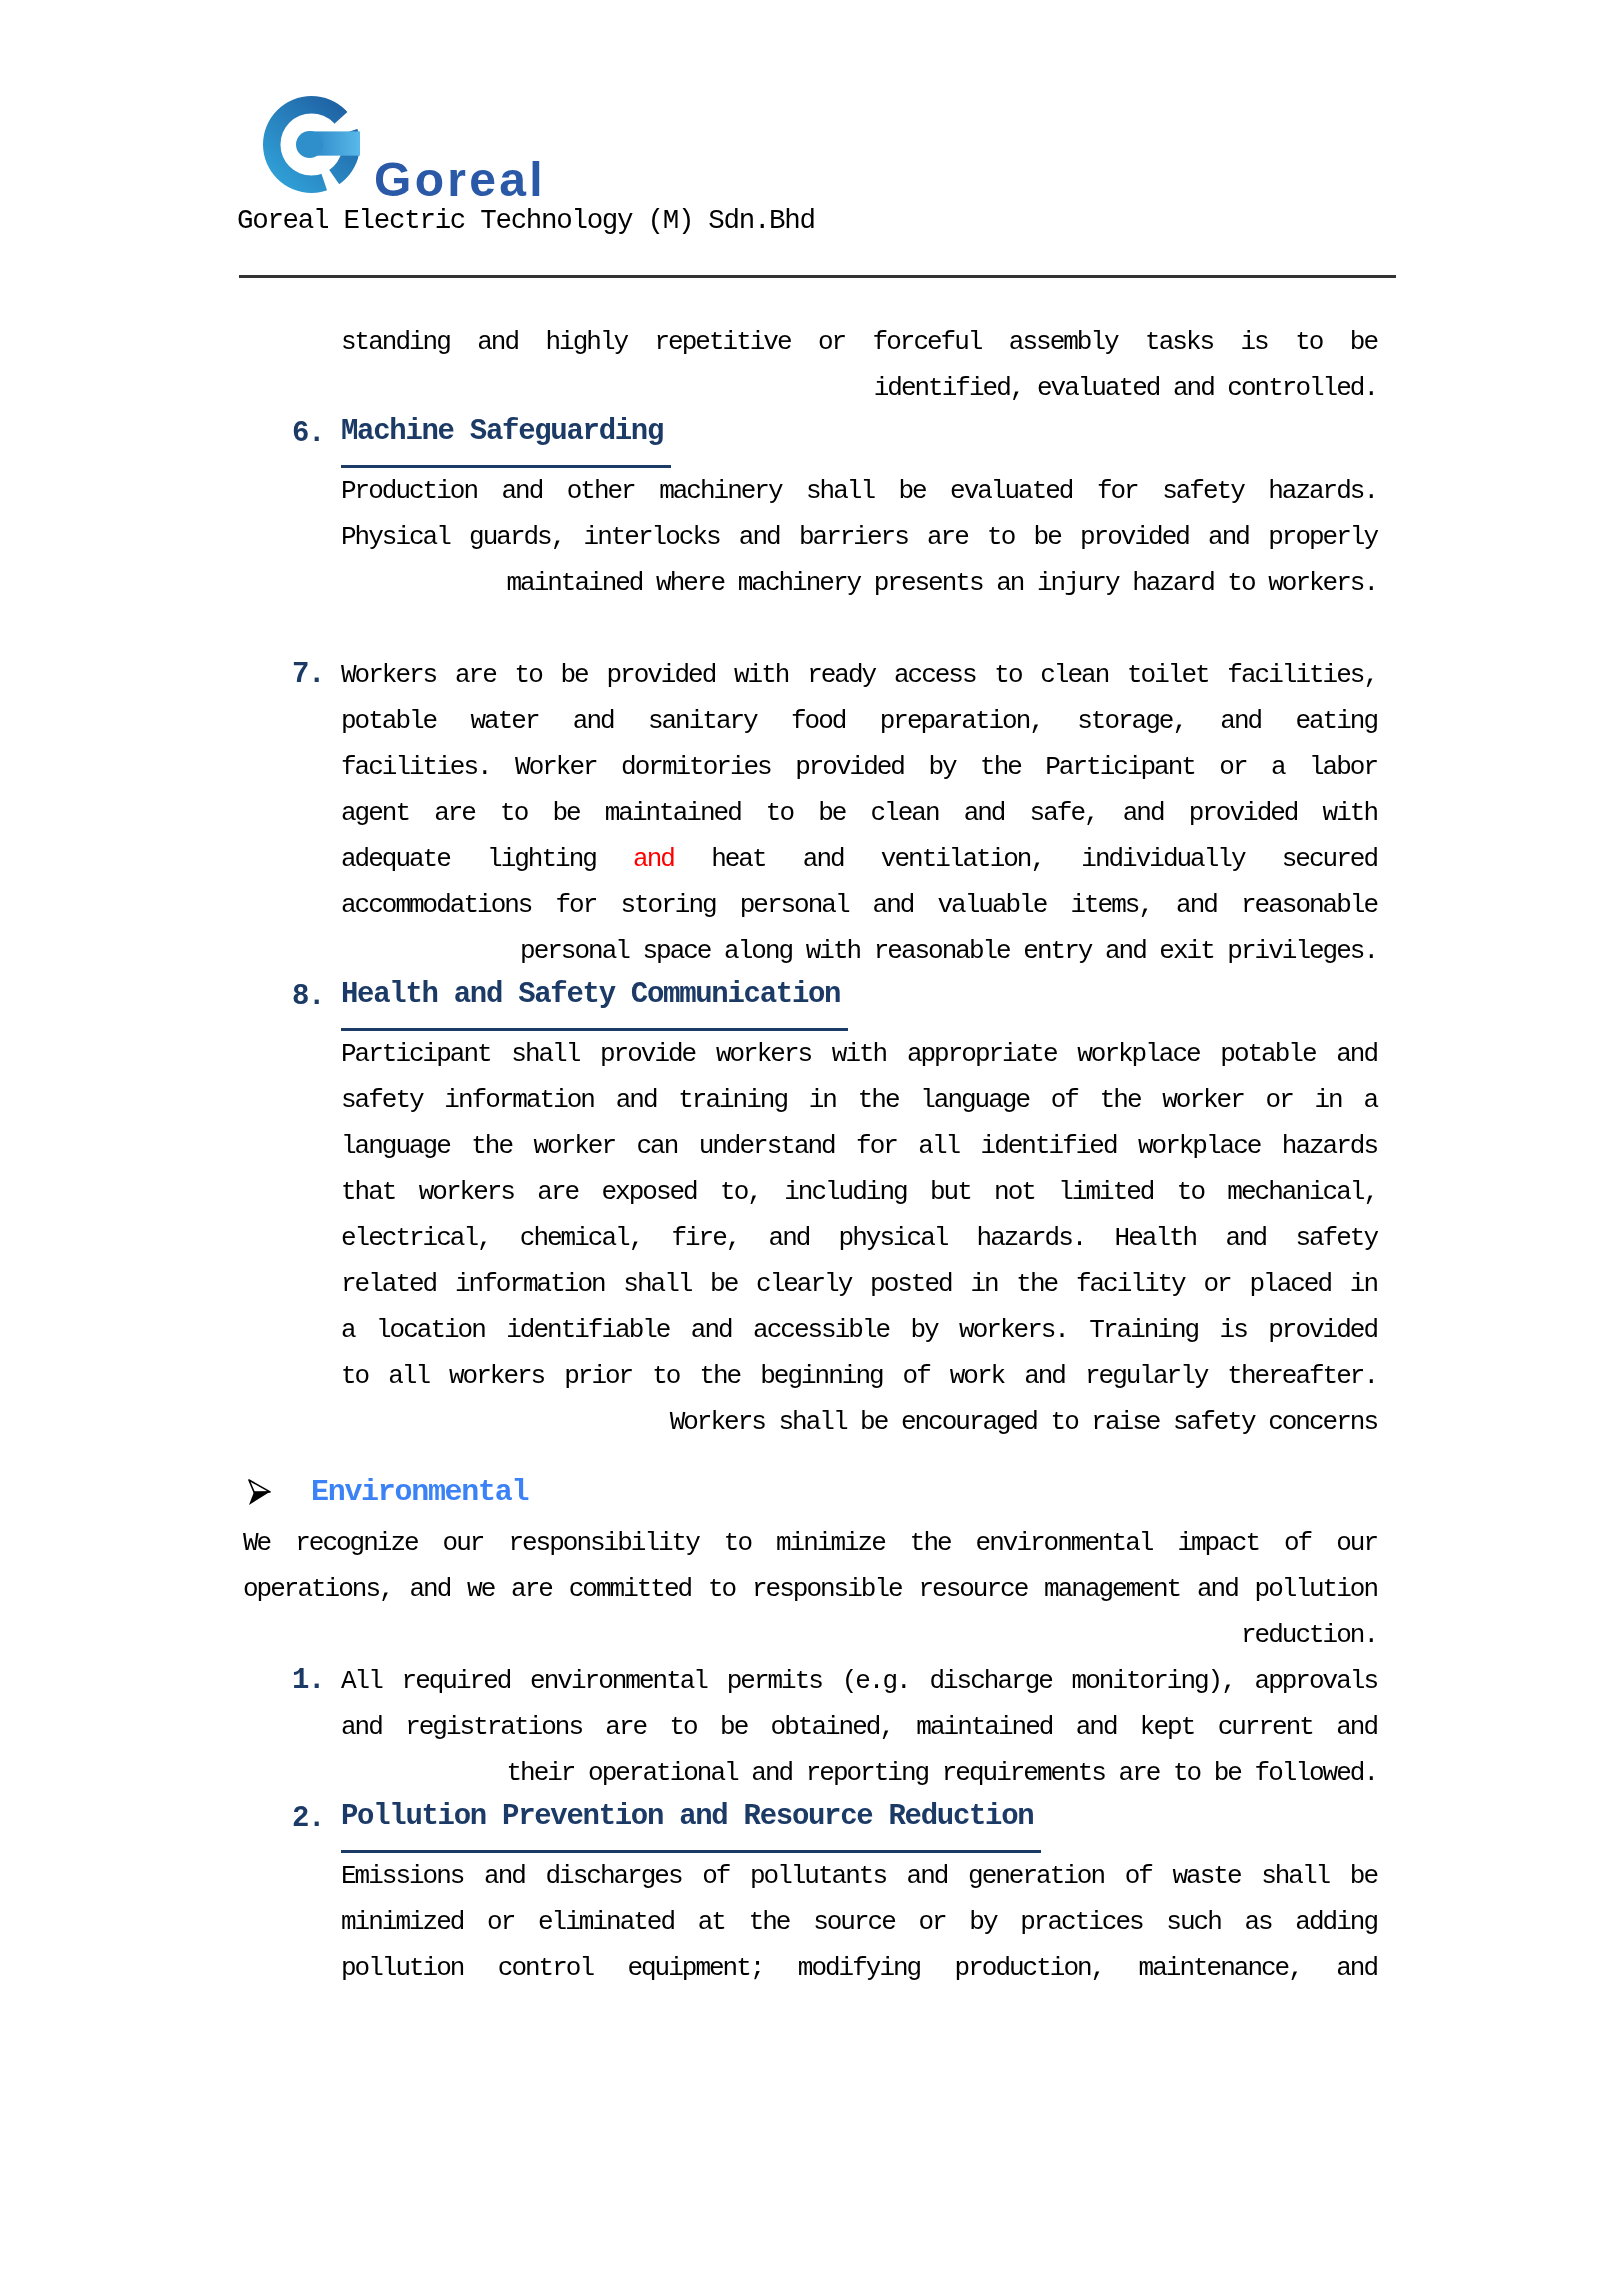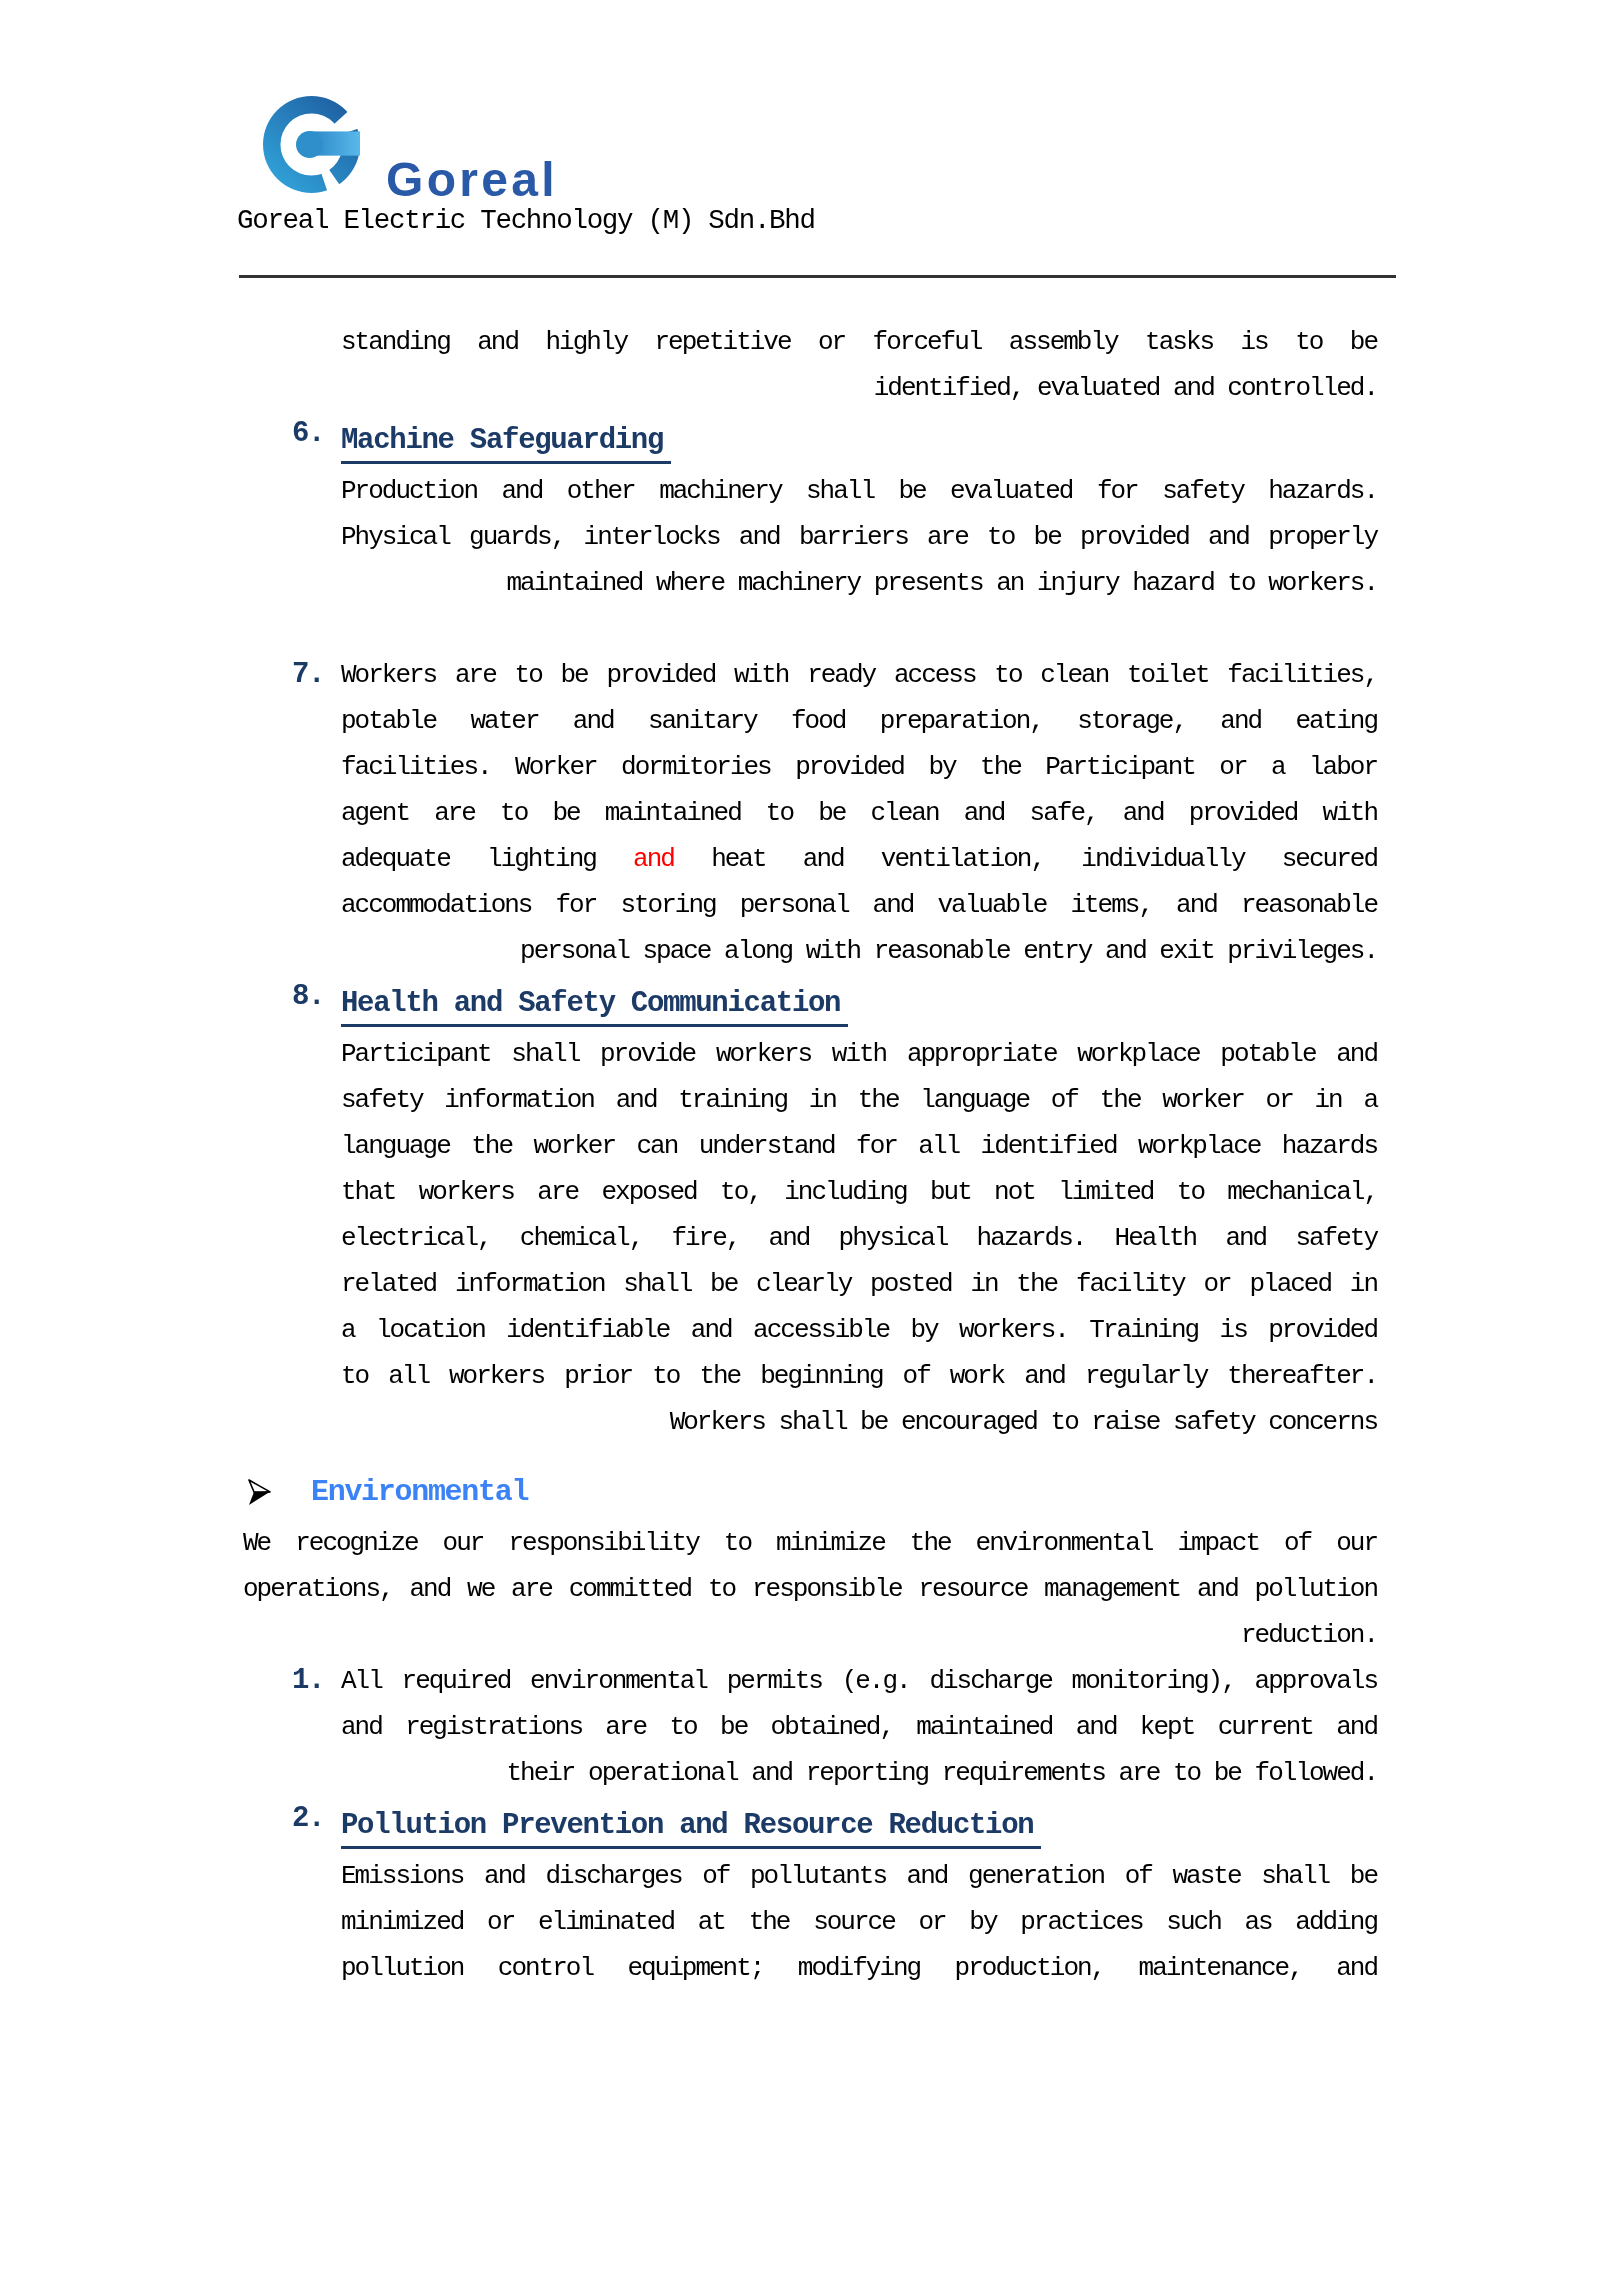--- a/index.html
+++ b/index.html
@@ -3,39 +3,39 @@
 <meta charset="utf-8">
 <style>
   *{margin:0;padding:0;box-sizing:border-box;}
   html,body{width:1622px;height:2295px;background:#ffffff;}
   body{position:relative;font-family:"Liberation Mono","DejaVu Sans Mono",monospace;color:#000;overflow:hidden;}
 
   
   #logo-mark{position:absolute;left:263px;top:96px;}
   #brand{position:absolute;left:374px;top:156px;line-height:47px;
          font-family:"Liberation Sans","DejaVu Sans",sans-serif;font-weight:700;
-         font-size:48px;letter-spacing:3.3px;color:var(--c-brand_blue,#2a59a8);white-space:nowrap;margin-left:12px;}
+         font-size:48px;letter-spacing:3.3px;color:var(--c-brand_blue,#2a59a8);white-space:nowrap;}
   #company{position:absolute;left:237px;top:204px;line-height:33px;font-size:27.5px;
            letter-spacing:-1.3px;white-space:nowrap;color:#000;}
   #rule{position:absolute;left:239px;top:275px;width:1157px;height:3.3px;background:var(--c-rule,#333);}
 
   
   #content{position:absolute;left:243px;top:319px;width:1134px;}
   .para{margin:0;}
   .para.indent{padding-left:98px;}
   .ln{font-size:26px;line-height:46px;letter-spacing:-2px;text-align:right;}
   .ln.j{text-align:justify;text-align-last:justify;}
 
   .gap{width:100%;}
 
   .hline{position:relative;line-height:46px;white-space:nowrap;}
   .num,.htext{font-size:29px;font-weight:700;letter-spacing:-1.3px;color:var(--c-heading,#1c3a66);}
   .num{position:absolute;left:49px;top:0;}
   .htext{display:inline-block;margin-left:98px;border-bottom:3.3px solid var(--c-heading,#1c3a66);
-         padding-bottom:0;padding-right:7.9px;line-height:41px;margin-top:9px;}
+         padding-bottom:13px;padding-right:7.9px;line-height:41px;}
 
   .envline{position:relative;line-height:46px;white-space:nowrap;}
   .envline svg{position:absolute;left:3.9px;top:9.2px;}
   .envtext{margin-left:68px;font-size:30px;font-weight:700;letter-spacing:-1.3px;color:#3b82f6;}
 </style>
 </head>
 <body style="--c-heading: #1c3a66; --c-body: #000000; --c-red: #ff0000; --c-brand_blue: #2a59a8; --c-logo_dark: #1d5c9f; --c-logo_light: #33a9de; --c-logo_bar_light: #5ab9ea; --c-logo_bar_dark: #2a86c6; --c-rule: #333333;">
 
 <svg id="logo-mark" width="97" height="97" viewBox="0 0 200 200" aria-hidden="true">
   <defs>

